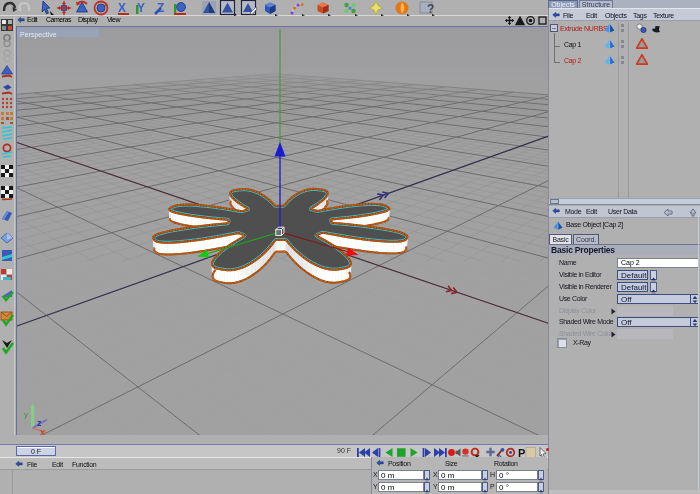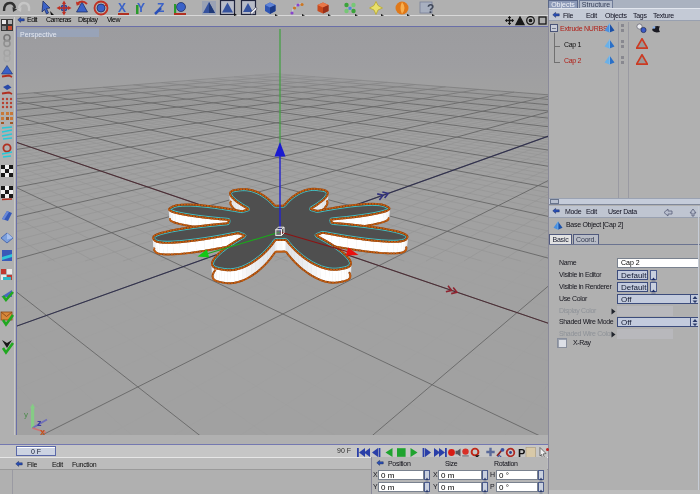--- a/index.html
+++ b/index.html
@@ -1029,20 +1029,21 @@
         <path d="M6.5 0.5 L0.5 9 L6.5 11.5 Z" fill="#4a90e0"></path>
         <path d="M6.5 0.5 L6.5 11.5" stroke="#88c8f8" stroke-width="0.8"></path>
       </svg>
     </span>
   <span class="abs" style="left:17px;top:221px;font-size:7px;letter-spacing:-0.3px;color:#101018;">Base Object [Cap 2]</span>
 
   <div class="abs" style="left:0px;top:234px;width:23px;height:10px;background:#e2e2e2;border:1px solid #50597c;border-bottom:none;font-size:7px;letter-spacing:-0.2px;color:#181c30;text-align:center;line-height:10px;">Basic</div>
   <div class="abs" style="left:24px;top:234px;width:26px;height:10px;background:#b8bcc6;border:1px solid #50597c;border-bottom:none;font-size:7px;letter-spacing:-0.2px;color:#30374d;text-align:center;line-height:10px;">Coord.</div>
   <div class="abs" style="left:0;top:244px;width:152px;height:1px;background:#6a7390;"></div>
 
+  <div class="abs" style="left:0;top:245px;width:152px;height:10px;background:#a9adb9;font-size:8.5px;letter-spacing:-0.2px;font-weight:bold;color:#14182c;padding-left:2px;line-height:10px;">Basic Properties</div>
 
   <span class="abs" style="left:10px;top:259px;font-size:7px;letter-spacing:-0.35px;color:#16161e;">Name</span>
   <div class="abs" style="left:68px;top:258px;width:82px;height:10px;background:#fff;border:1px solid #7a828f;border-right:none;font-size:7px;color:#000;padding-left:3px;line-height:8px;">Cap 2</div>
   <span class="abs" style="left:10px;top:271px;font-size:7px;letter-spacing:-0.35px;color:#16161e;">Visible in Editor</span>
   <span class="abs" style="left:10px;top:283px;font-size:7px;letter-spacing:-0.35px;color:#16161e;">Visible in Renderer</span>
   <span class="abs" style="left:10px;top:295px;font-size:7px;letter-spacing:-0.35px;color:#16161e;">Use Color</span>
   <span class="abs" style="left:10px;top:307px;font-size:7px;letter-spacing:-0.35px;color:#8e9298;">Display Color</span>
   <span class="abs" style="left:10px;top:318px;font-size:7px;letter-spacing:-0.35px;color:#16161e;">Shaded Wire Mode</span>
   <span class="abs" style="left:10px;top:330px;font-size:7px;letter-spacing:-0.35px;color:#8e9298;">Shaded Wire Color</span>
 

